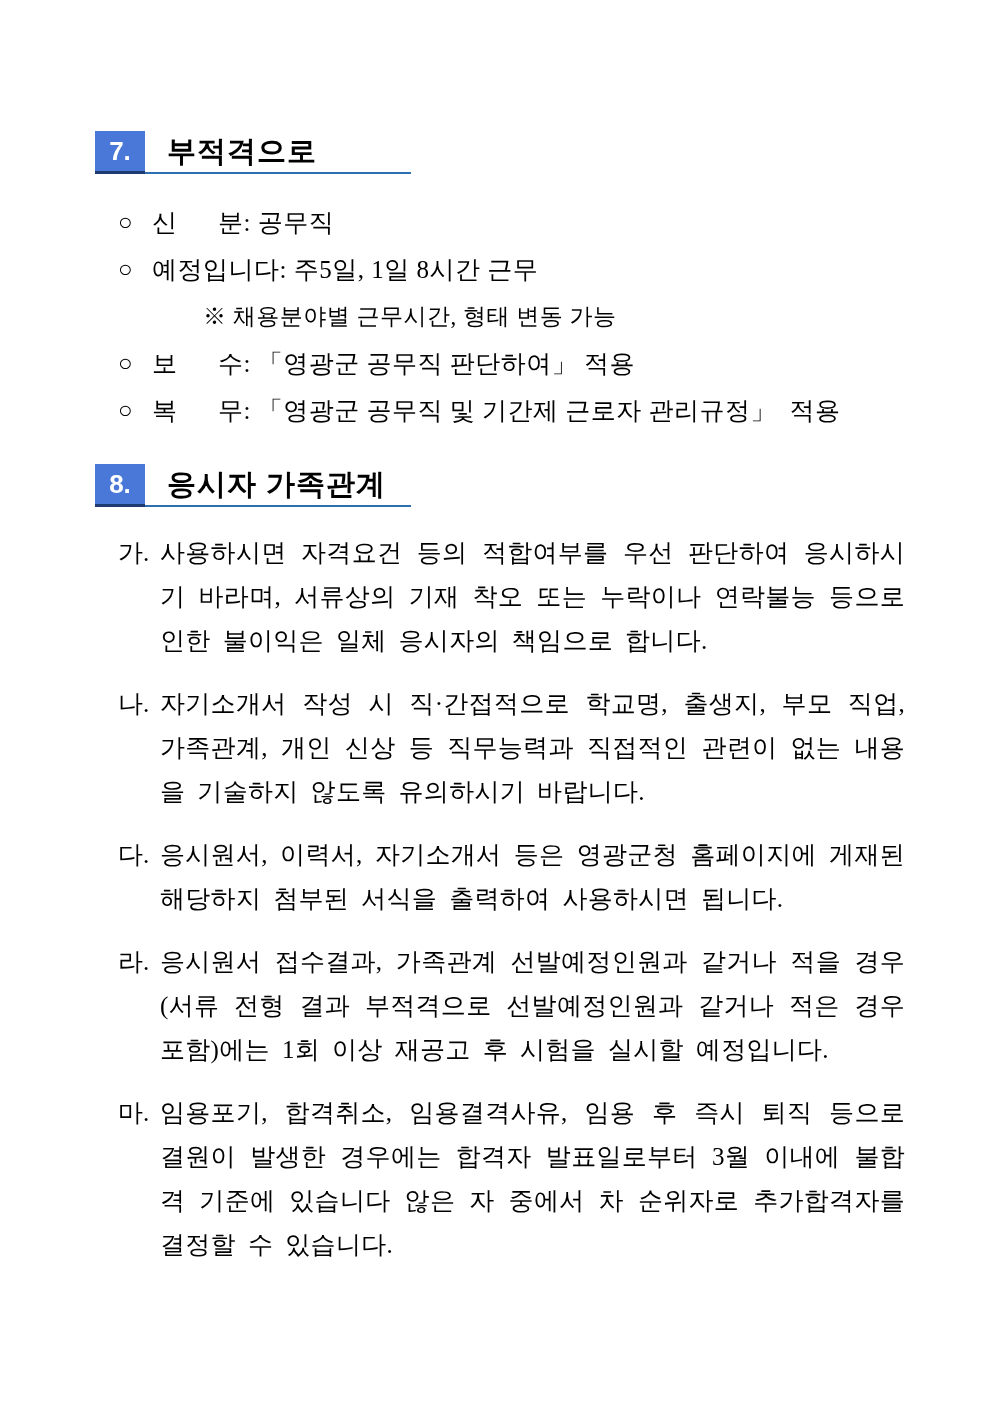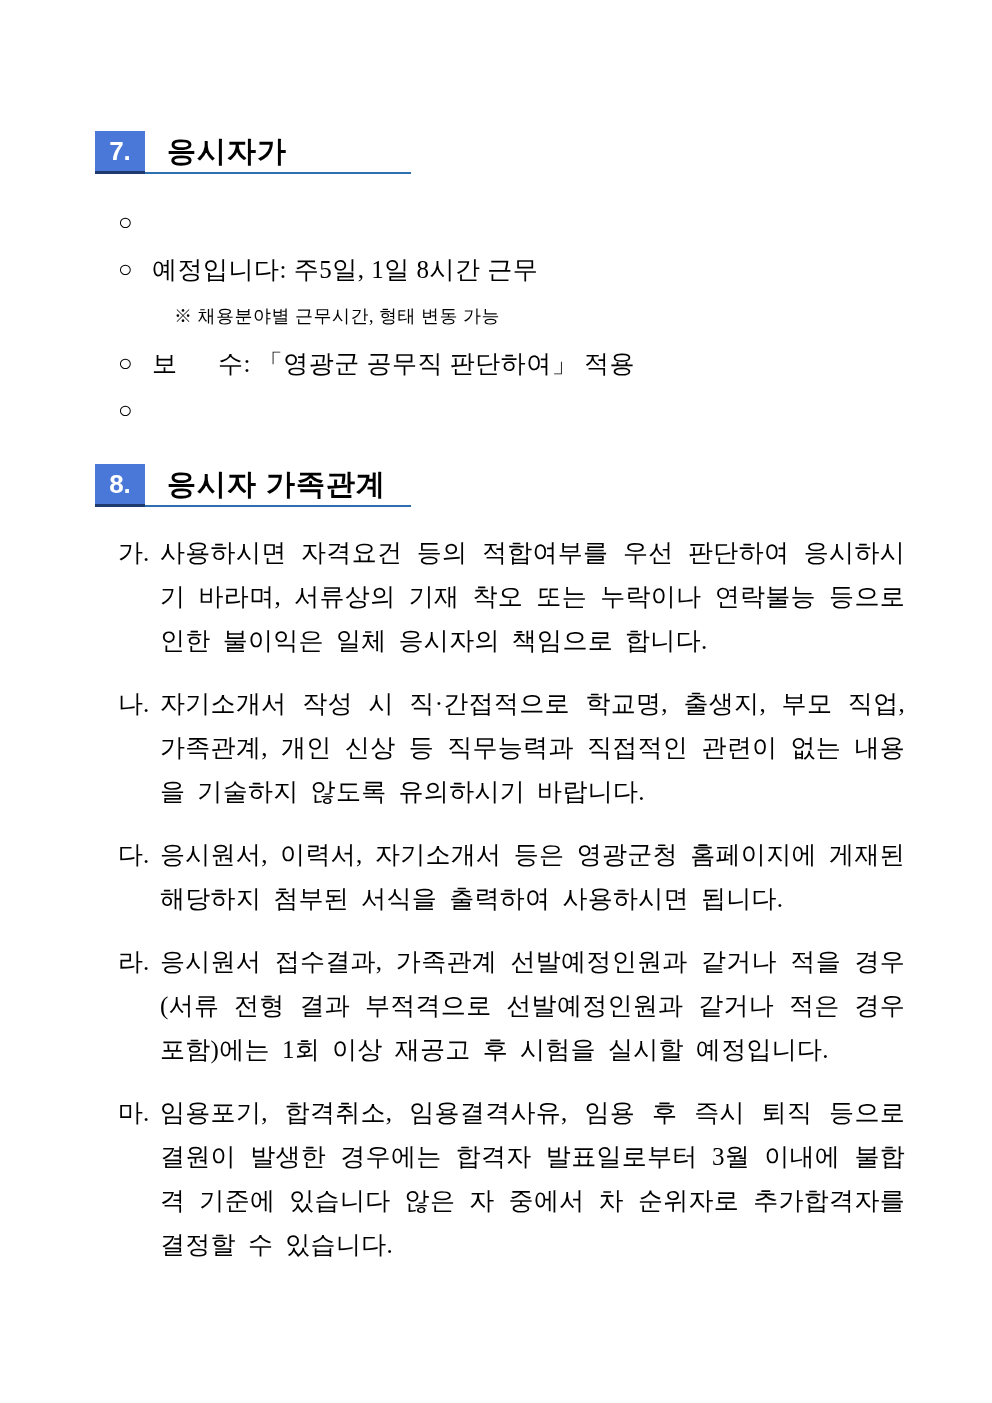--- a/index.html
+++ b/index.html
@@ -65,22 +65,22 @@
     width: 34px;
     margin-left: 23px;
     font-size: 24px;
   }
   .bullet-text {
     white-space: pre-wrap;
     letter-spacing: 0.5px;
   }
   .note-row {
     line-height: 47px;
-    font-size: 18px;
-    margin-left: 79px;
+    font-size: 23px;
+    margin-left: 108px;
     letter-spacing: 0.5px;
     white-space: pre-wrap;
   }
 
   
   .para-list { margin-top: 24px; }
   .para {
     display: flex;
     align-items: flex-start;
     margin-bottom: 19px;
@@ -102,38 +102,40 @@
   .para:last-child { margin-bottom: 0; }
 </style>
 </head>
 <body>
 
 <div class="page">
 
   <section>
     <header class="sec-header">
       <span class="sec-num">7.</span>
-      <h2 class="sec-title">응시자가</h2>
+      <h2 class="sec-title">부적격으로</h2>
     </header>
 
     <div class="bullet-list">
       <div class="bullet-row">
         <span class="bullet-glyph">○</span>
+        <span class="bullet-text">신      분: 공무직</span>
       </div>
       <div class="bullet-row">
         <span class="bullet-glyph">○</span>
         <span class="bullet-text">예정입니다: 주5일, 1일 8시간 근무</span>
       </div>
       <div class="note-row">※ 채용분야별 근무시간, 형태 변동 가능</div>
       <div class="bullet-row">
         <span class="bullet-glyph">○</span>
         <span class="bullet-text">보      수: 「영광군 공무직 판단하여」 적용</span>
       </div>
       <div class="bullet-row">
         <span class="bullet-glyph">○</span>
+        <span class="bullet-text">복      무: 「영광군 공무직 및 기간제 근로자 관리규정」  적용</span>
       </div>
     </div>
   </section>
 
   <section class="sec8">
     <header class="sec-header">
       <span class="sec-num">8.</span>
       <h2 class="sec-title">응시자 가족관계</h2>
     </header>
 

